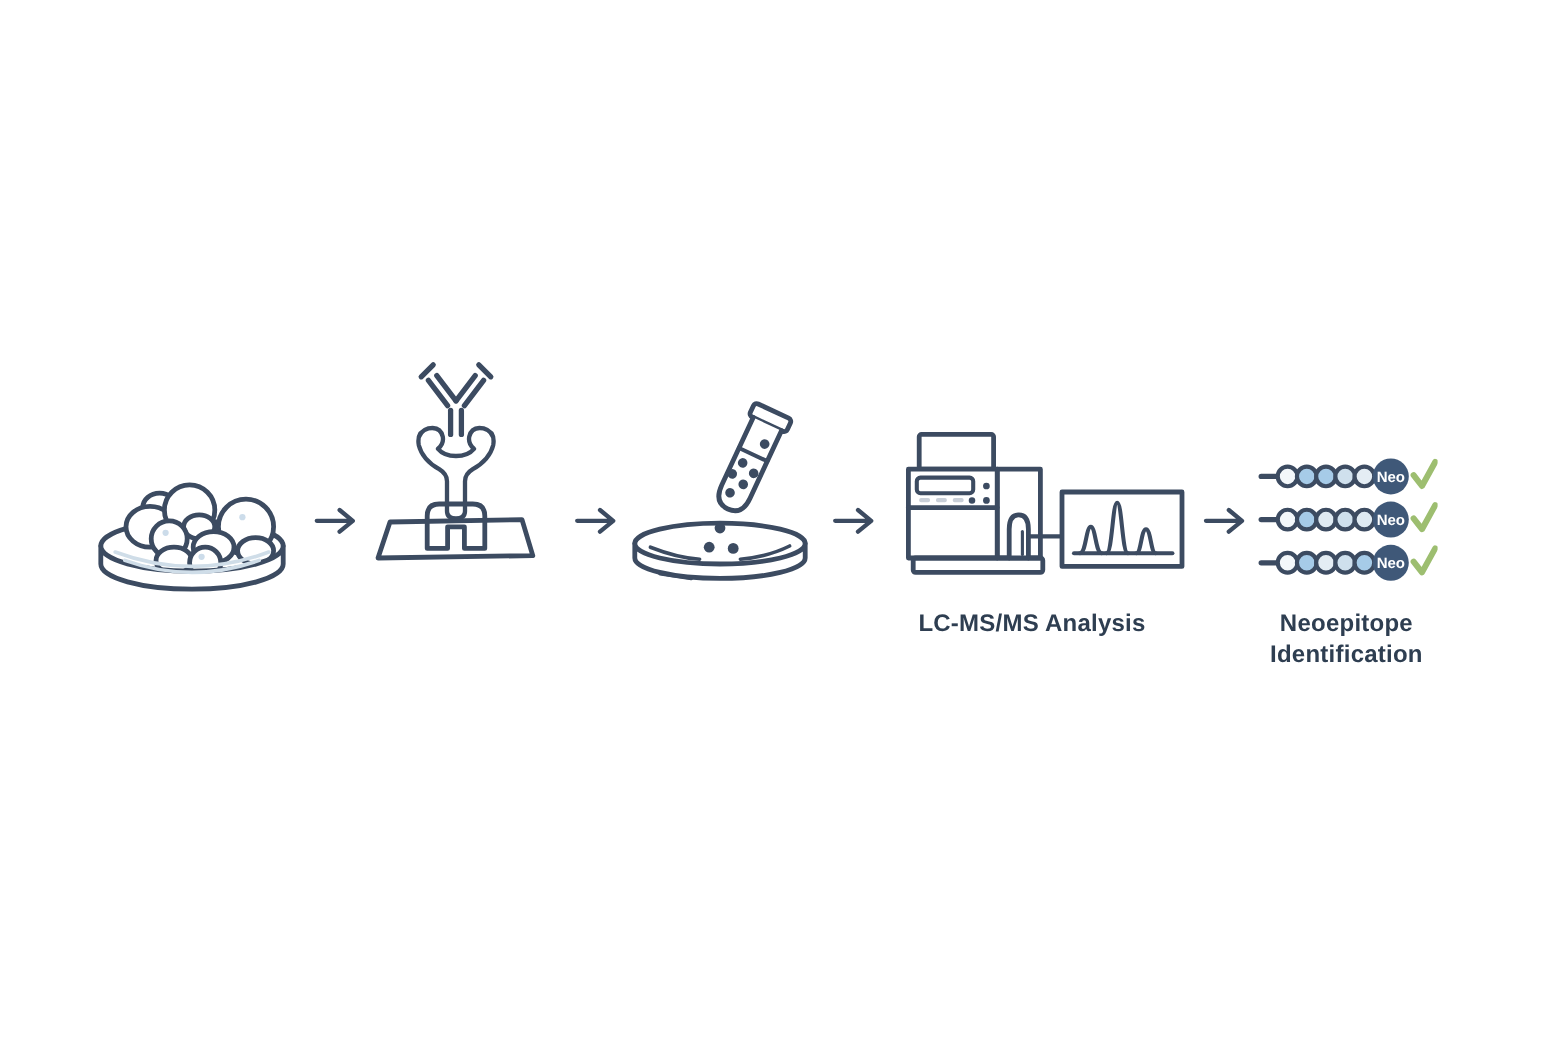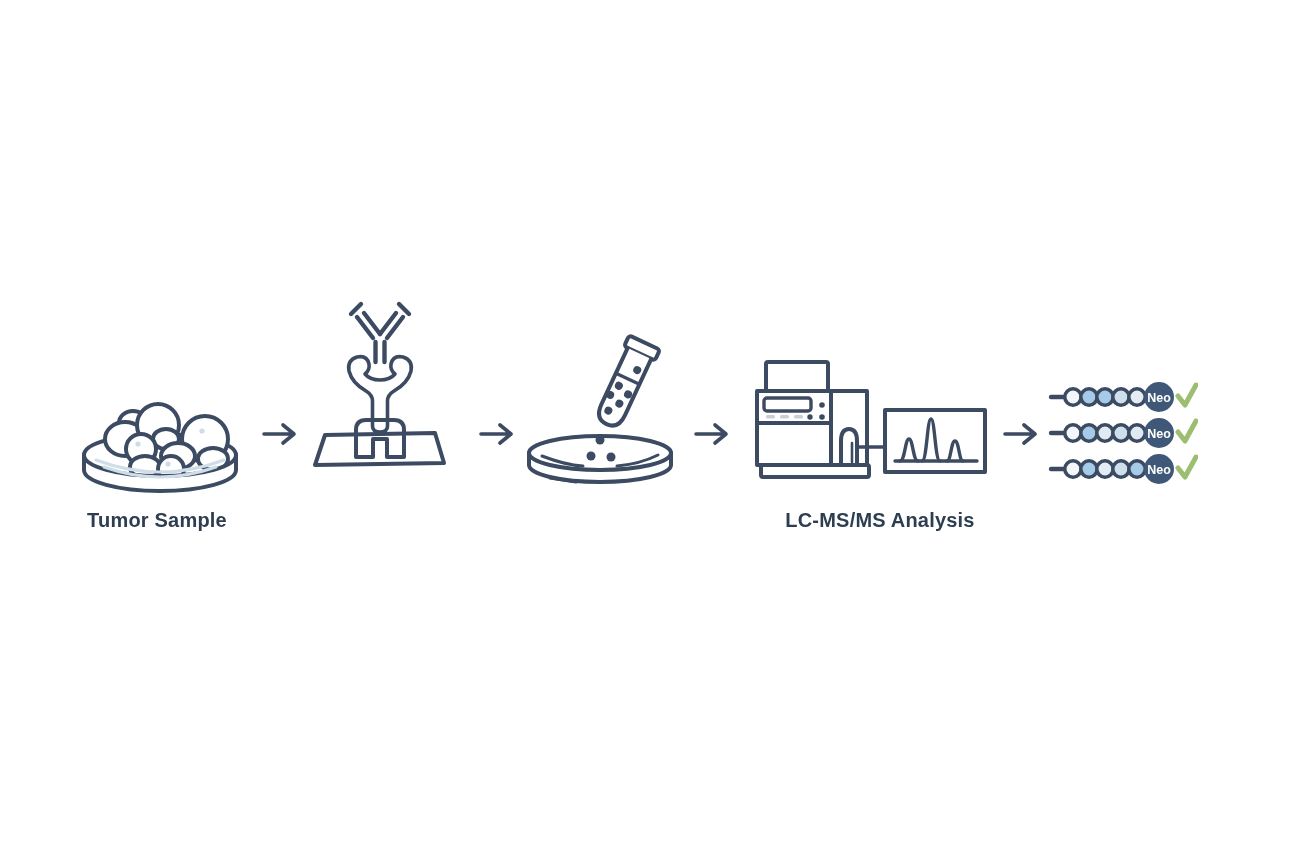--- a/index.html
+++ b/index.html
@@ -43,21 +43,20 @@
       <ellipse class="ow" cx="67" cy="68" rx="15" ry="11" fill="#ccdcea"></ellipse>
       <circle class="ow" cx="93" cy="70" r="13"></circle>
       <circle cx="124" cy="32" r="2.6" fill="#ccdcea"></circle>
       <circle cx="60" cy="45" r="2.6" fill="#ccdcea"></circle>
       <circle cx="90" cy="65" r="2.6" fill="#ccdcea"></circle>
     </g>
     <path class="ow" d="M6,56 A76,21 0 0 0 158,56 L158,71 A76,21 0 0 1 6,71 Z"></path>
     <path class="shade" d="M18,61 Q82,85 146,61"></path>
     <path class="shade" d="M26,68 Q82,88 138,68"></path>
   </svg>
-  <div class="step-label" style="left:57px;width:200px;">Tumor Sample</div>
 
   <svg class="arrow" style="left:261px;" viewBox="0 0 40 28">
     <path class="o" style="stroke-width:3.6" d="M3,14 H29 M22,5 L33,14 L22,23"></path>
   </svg>
 
   <svg class="icon" style="left:300px;top:298px;" width="160" height="172" viewBox="0 0 160 172">
     <polygon class="o" points="25,137 135,135 144,165 15,167" fill="#e9ebe8"></polygon>
     <path class="o" d="M56,159 L56,132 Q56,122 66,122 L94,122 Q104,122 104,132 L104,159 L87,159 L87,141 L73,141 L73,159 Z" fill="#a6c7e4"></path>
     <path class="o" style="stroke-width:3.6" d="M72.5,128 L72.5,103 Q72.5,97 66,93 Q52,85 49,73 Q47,62 57,59 Q67,57 69,66 Q70,72 65,76 Q70,82 80,82 Q90,82 95,76 Q90,72 91,66 Q93,57 103,59 Q113,62 111,73 Q108,85 94,93 Q87.5,97 87.5,103 L87.5,128 Q87.5,134 80,134 Q72.5,134 72.5,128 Z" fill="#c4ce9e"></path>
     <g class="o" style="stroke-width:4.4">
@@ -127,21 +126,21 @@
     <rect class="o" x="16" y="108" width="108" height="12" rx="2" fill="#ccdcea"></rect>
     <path class="o" style="stroke-width:3.6" d="M113,90 H140"></path>
     <rect class="ow" x="140" y="53" width="100" height="62"></rect>
     <g class="o" style="stroke-width:3.4">
       <path d="M150,104 H232"></path>
       <path d="M155,104 C160,104 160,82 164,82 C168,82 168,104 173,104"></path>
       <path d="M177,104 C182,104 182,62 186,62 C190,62 190,104 195,104"></path>
       <path d="M202,104 C206,104 206,84 210,84 C214,84 214,104 218,104"></path>
     </g>
   </svg>
-  <div class="step-label" style="left:760px;width:200px;margin-left:20px;">LC-MS/MS Analysis</div>
+  <div class="step-label" style="left:760px;width:200px;">LC-MS/MS Analysis</div>
 
   <svg class="arrow" style="left:1002px;" viewBox="0 0 40 28">
     <path class="o" style="stroke-width:3.6" d="M3,14 H29 M22,5 L33,14 L22,23"></path>
   </svg>
 
   <div class="neo-rows">
 
     <svg class="neo-row" viewBox="0 0 150 36">
       <path class="o" style="stroke-width:4.4" d="M3,18 H17"></path>
       <g class="o" style="stroke-width:3.5">
@@ -178,14 +177,15 @@
         <circle cx="57" cy="18" r="8.2" fill="#e4edf4"></circle>
         <circle cx="73" cy="18" r="8.2" fill="#cfe0ed"></circle>
         <circle cx="89" cy="18" r="8.2" fill="#a6cbe8"></circle>
       </g>
       <circle cx="111" cy="18" r="15" fill="#3f5878"></circle>
       <text class="neo-text" x="111" y="22.5" text-anchor="middle">Neo</text>
       <path fill="none" stroke-width="5" stroke-linecap="round" stroke-linejoin="round" d="M130,17 L137,26 L148,6" stroke="#9dbe70"></path>
     </svg>
 
   </div>
+  <div class="step-label" style="left:1042px;width:160px;">Neoepitope Identification</div>
 
 </div>
 
 </body></html>

